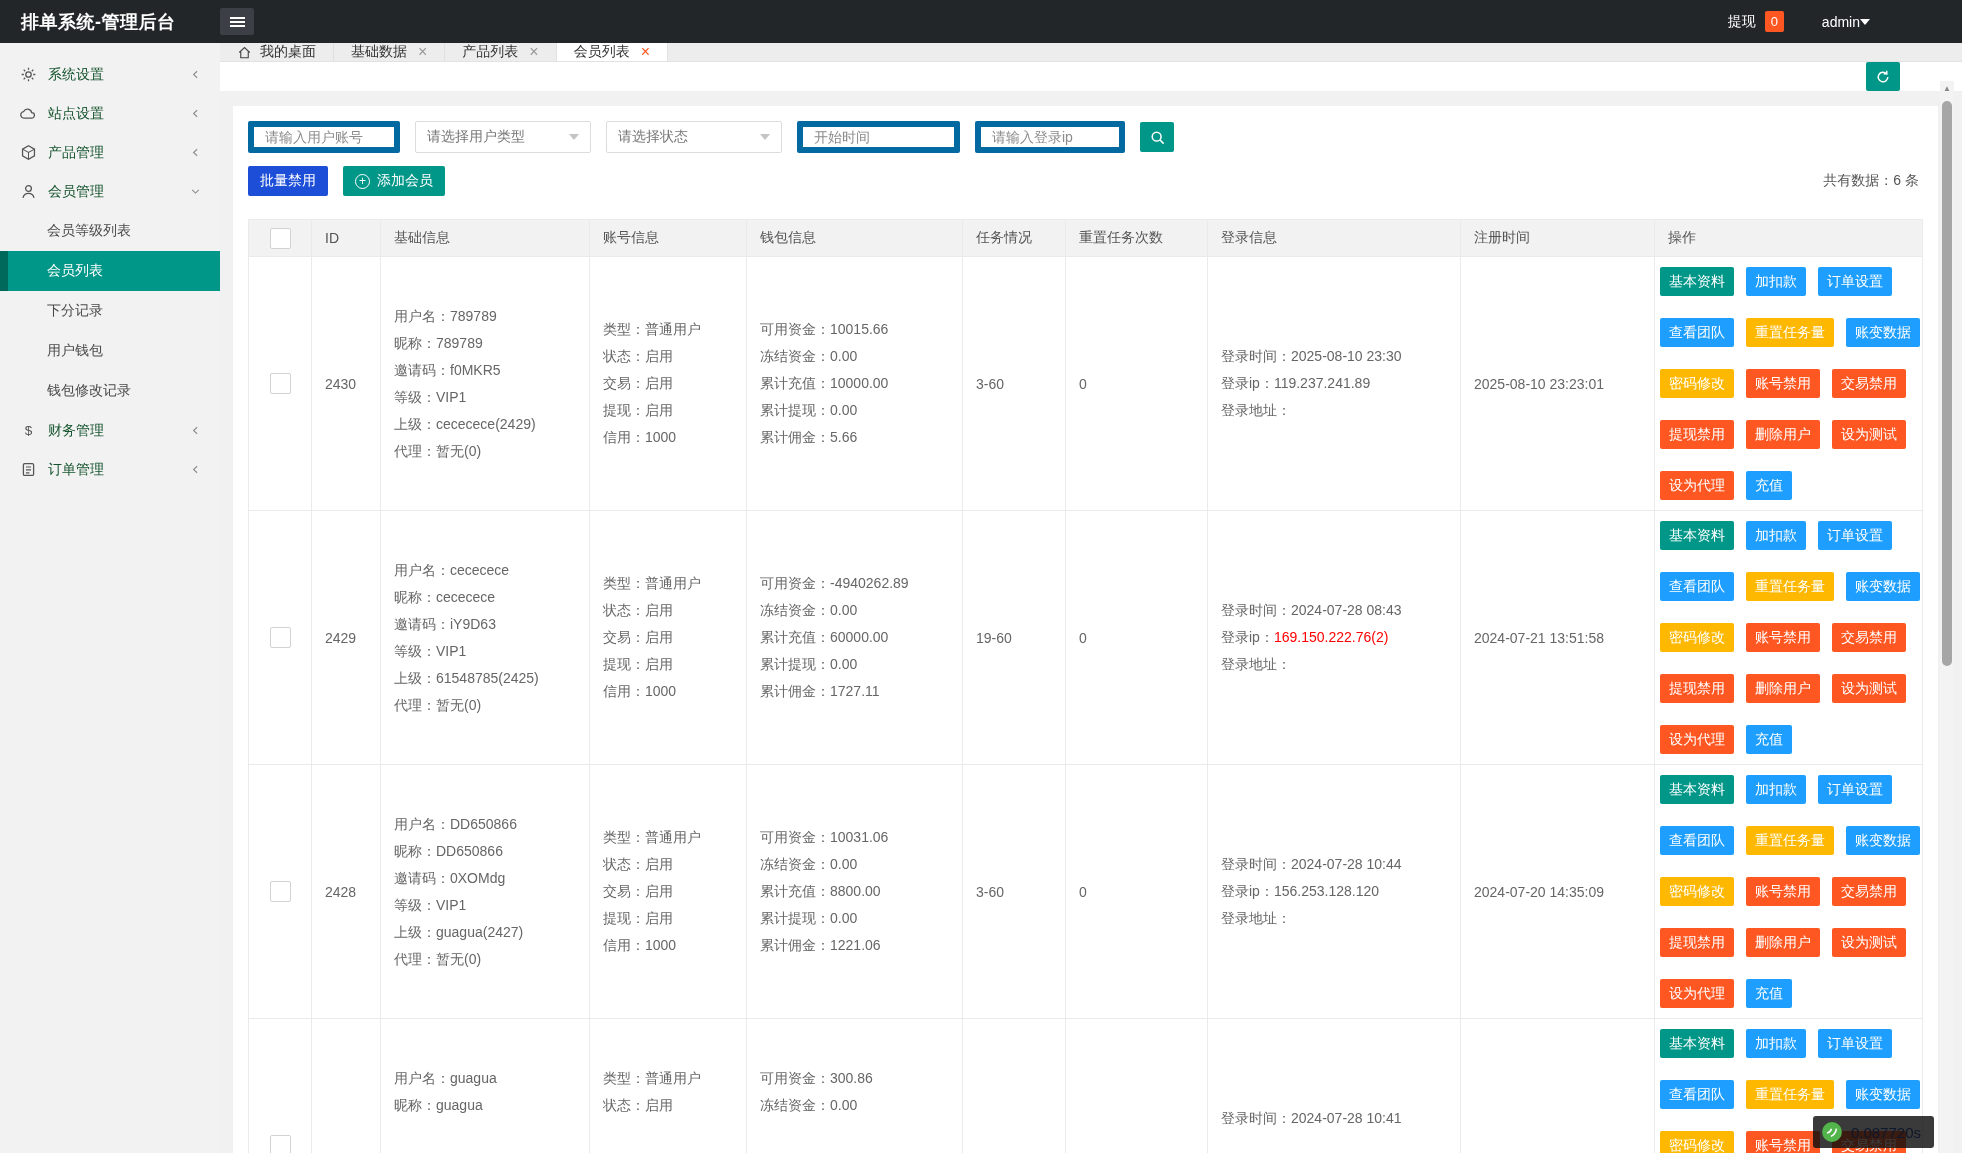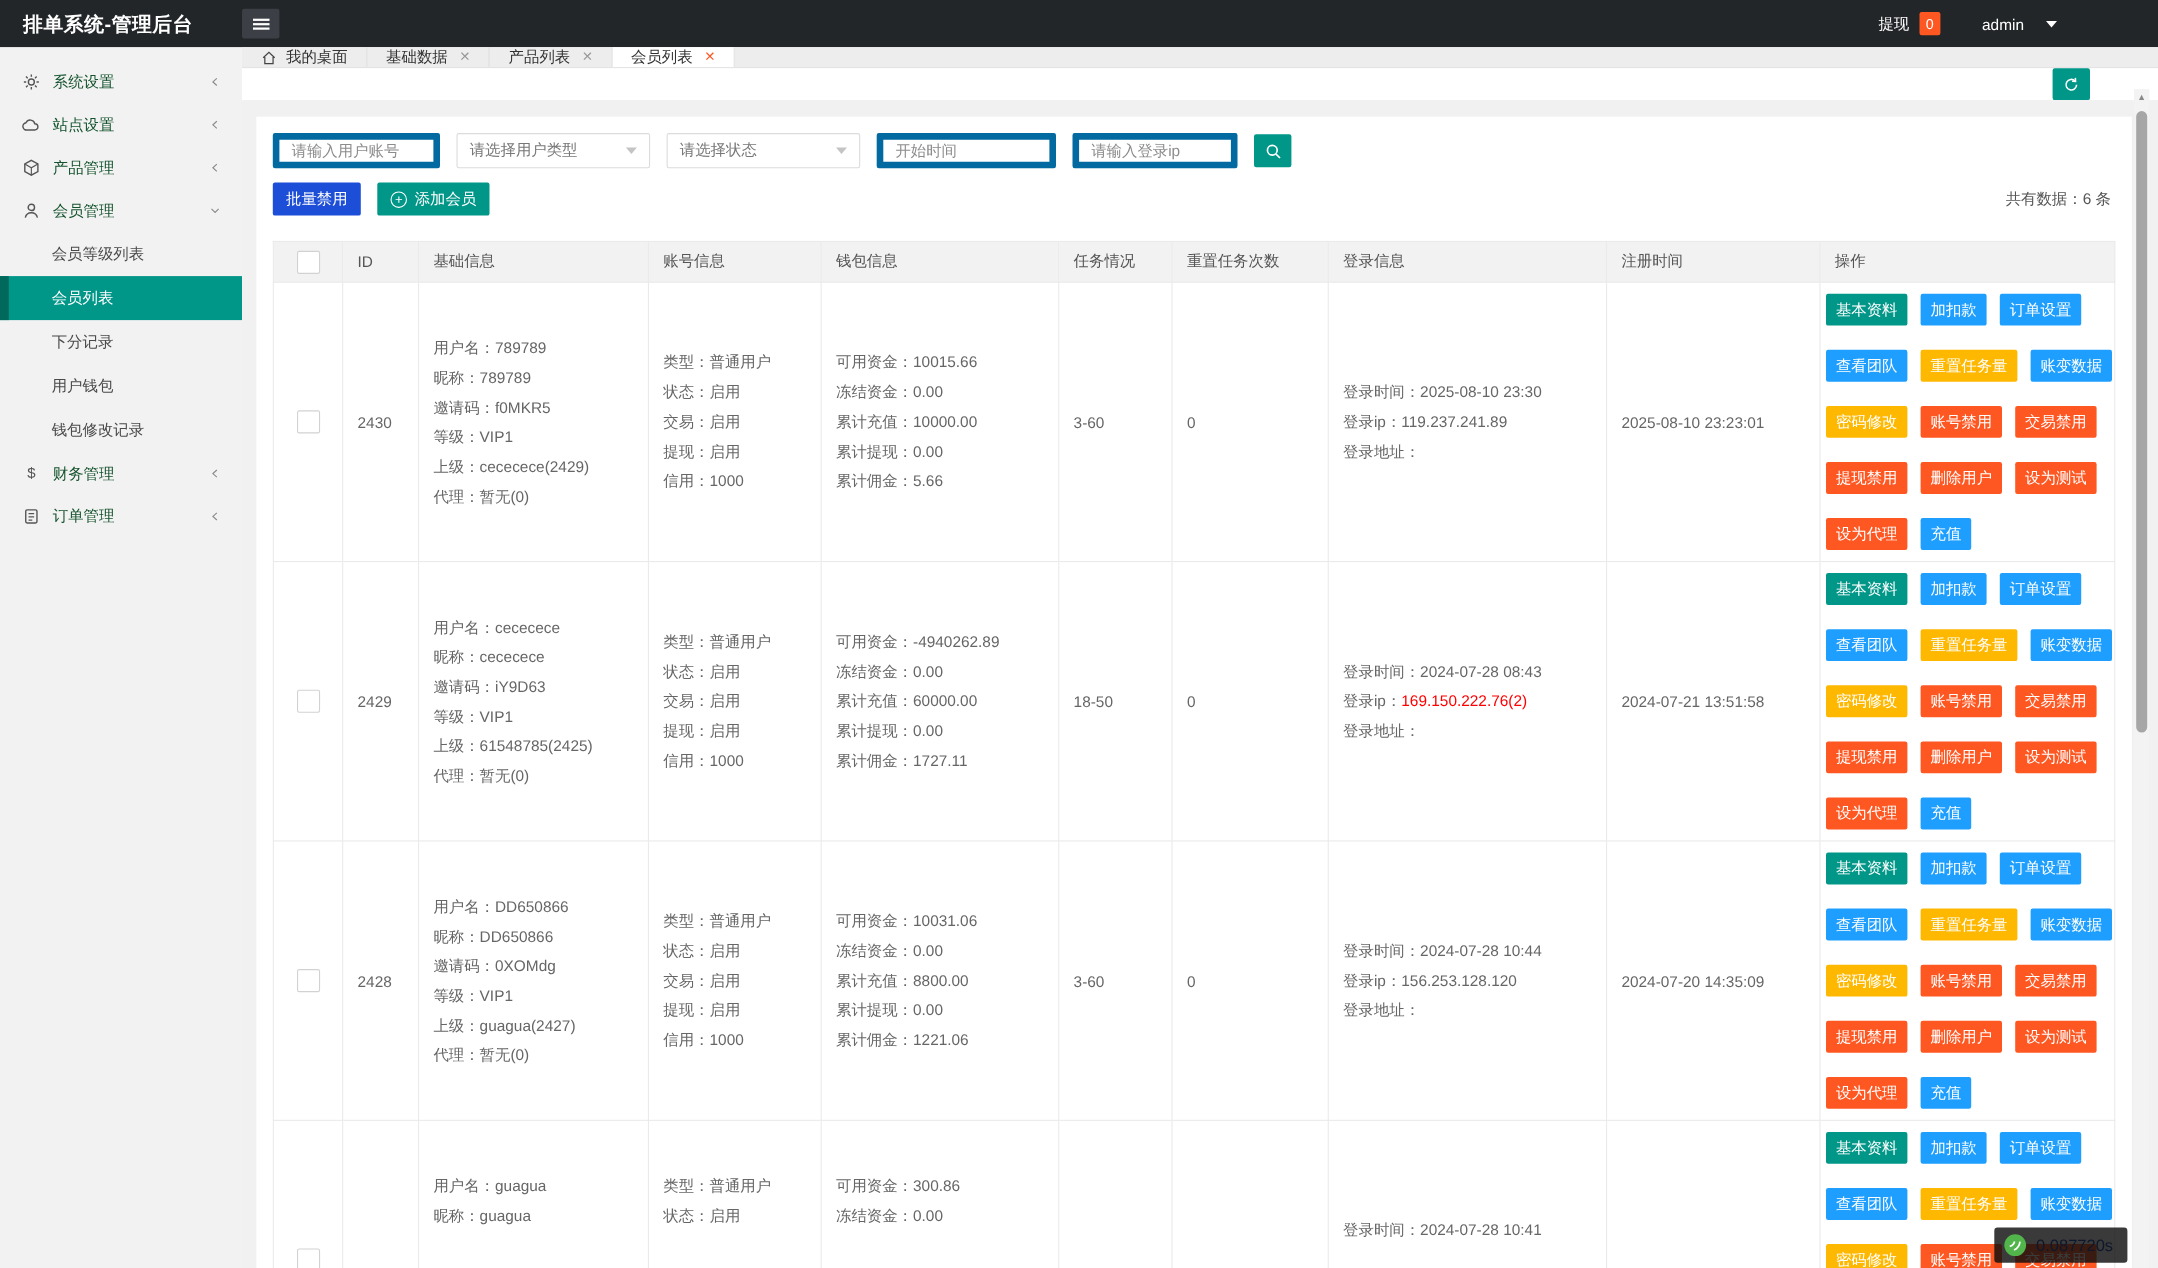--- a/index.html
+++ b/index.html
@@ -10,21 +10,21 @@
   }
   
   .topbar { height:43px; background:#232629; display:flex; align-items:center; color:#fff; }
   .app-title { width:210px; padding-left:21px; font-size:18px; font-weight:bold; letter-spacing:.5px; white-space:nowrap; }
   .hamburger { margin-left:10px; width:34px; height:27px; background:#3c4046; border:none; border-radius:2px;
     display:flex; align-items:center; justify-content:center; cursor:pointer; }
   .bars i { display:block; width:15px; height:2px; background:#fff; margin:2px 0; }
   .topbar-right { margin-left:auto; display:flex; align-items:center; gap:38px; padding-right:92px; font-size:14px; }
   .withdraw { display:flex; align-items:center; gap:9px; cursor:pointer; }
   .badge { background:#FF5722; color:#fff; min-width:13px; text-align:center; padding:4px 6px; border-radius:2px; font-size:13px; line-height:1; }
-  .user { display:flex; align-items:center; gap:20px; cursor:pointer; }
+  .user { display:flex; align-items:center; gap:0; cursor:pointer; }
   .caret { width:0; height:0; border-left:5px solid transparent; border-right:5px solid transparent; border-top:6px solid #fff; }
   
   .layout { display:flex; height:1110px; }
   .sidebar { width:220px; background:#F2F2F2; padding-top:12px; flex:none; }
   .side-item { height:39px; display:flex; align-items:center; padding:0 18px 0 20px; color:#14532d; font-size:14px; cursor:pointer; }
   .side-icon { width:18px; height:18px; margin-right:10px; display:inline-flex; align-items:center; }
   .side-caret { margin-left:auto; display:flex; }
   .side-sub { height:40px; display:flex; align-items:center; padding-left:47px; font-size:14px; color:#4a4a4a; cursor:pointer; }
   .side-sub.active { background:#009688; color:#fff; border-left:8px solid #00695C; padding-left:39px; }
   .main { flex:1; background:#F1F1F2; display:flex; flex-direction:column; position:relative; min-width:0; }
@@ -366,21 +366,21 @@
                 </td>
                 <td class="col-wallet">
                   <div class="cell-lines">
                     <div>可用资金：-4940262.89</div>
                     <div>冻结资金：0.00</div>
                     <div>累计充值：60000.00</div>
                     <div>累计提现：0.00</div>
                     <div>累计佣金：1727.11</div>
                   </div>
                 </td>
-                <td class="col-task">18-50</td>
+                <td class="col-task">19-60</td>
                 <td class="col-reset">0</td>
                 <td class="col-login">
                   <div class="cell-lines">
                     <div>登录时间：2024-07-28 08:43</div>
                     <div><span><span>登录ip：</span><span class="red">169.150.222.76(2)</span></span></div>
                     <div>登录地址：</div>
                   </div>
                 </td>
                 <td class="col-reg">2024-07-21 13:51:58</td>
                 <td class="col-actions">

